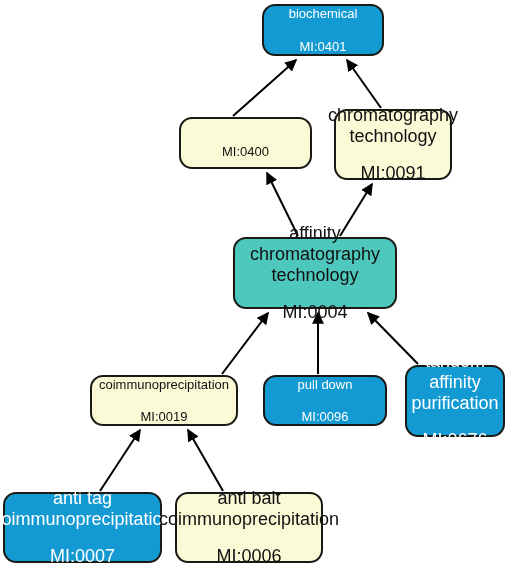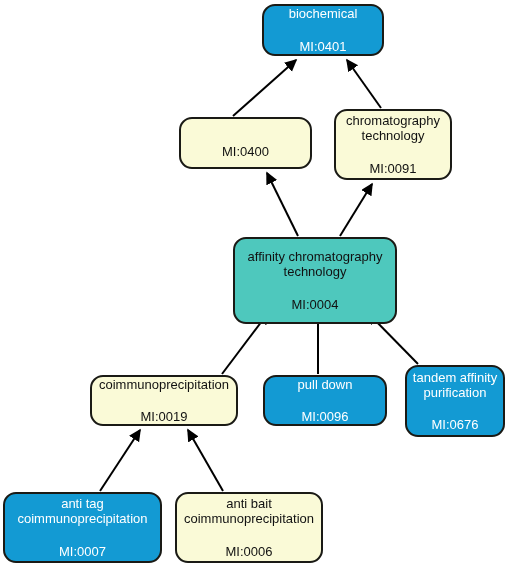--- a/index.html
+++ b/index.html
@@ -52,21 +52,21 @@
   }
   .fill-teal {
     background: #4ec8bd;
     color: #111111;
   }
   .fill-cream {
     background: #fafad7;
     color: #111111;
   }
   .t13 { font-size: 13px; }
-  .t12 { font-size: 13px; }
+  .t12 { font-size: 18px; }
 </style>
 </head>
 <body>
 
 <div id="diagram-root">
 
   <svg id="edge-layer" viewBox="0 0 520 566" width="520" height="566" xmlns="http://www.w3.org/2000/svg">
     <defs>
       <marker id="arrowhead" markerWidth="7" markerHeight="7" refX="5.4" refY="3" orient="auto" markerUnits="strokeWidth">
         <path d="M0,0 L6.2,3 L0,6 z" fill="#000000"></path>
@@ -91,21 +91,21 @@
         <span class="node-id">MI:0401</span>
       </div>
       <div class="node fill-cream t13" style="left: 179px; top: 117px; width: 133px; height: 52px;">
         <span class="node-id">MI:0400</span>
       </div>
       <div class="node fill-cream t12" style="left: 334px; top: 109px; width: 118px; height: 71px;">
         <span class="node-label">chromatography
 technology</span>
         <span class="node-id">MI:0091</span>
       </div>
-      <div class="node fill-teal t12" style="left: 233px; top: 237px; width: 164px; height: 87px;">
+      <div class="node fill-teal t12" style="left: 233px; top: 237px; width: 164px; height: 72px;">
         <span class="node-label">affinity chromatography
 technology</span>
         <span class="node-id">MI:0004</span>
       </div>
       <div class="node fill-cream t13" style="left: 90px; top: 375px; width: 148px; height: 51px;">
         <span class="node-label">coimmunoprecipitation</span>
         <span class="node-id">MI:0019</span>
       </div>
       <div class="node fill-blue t13" style="left: 263px; top: 375px; width: 124px; height: 51px;">
         <span class="node-label">pull down</span>

